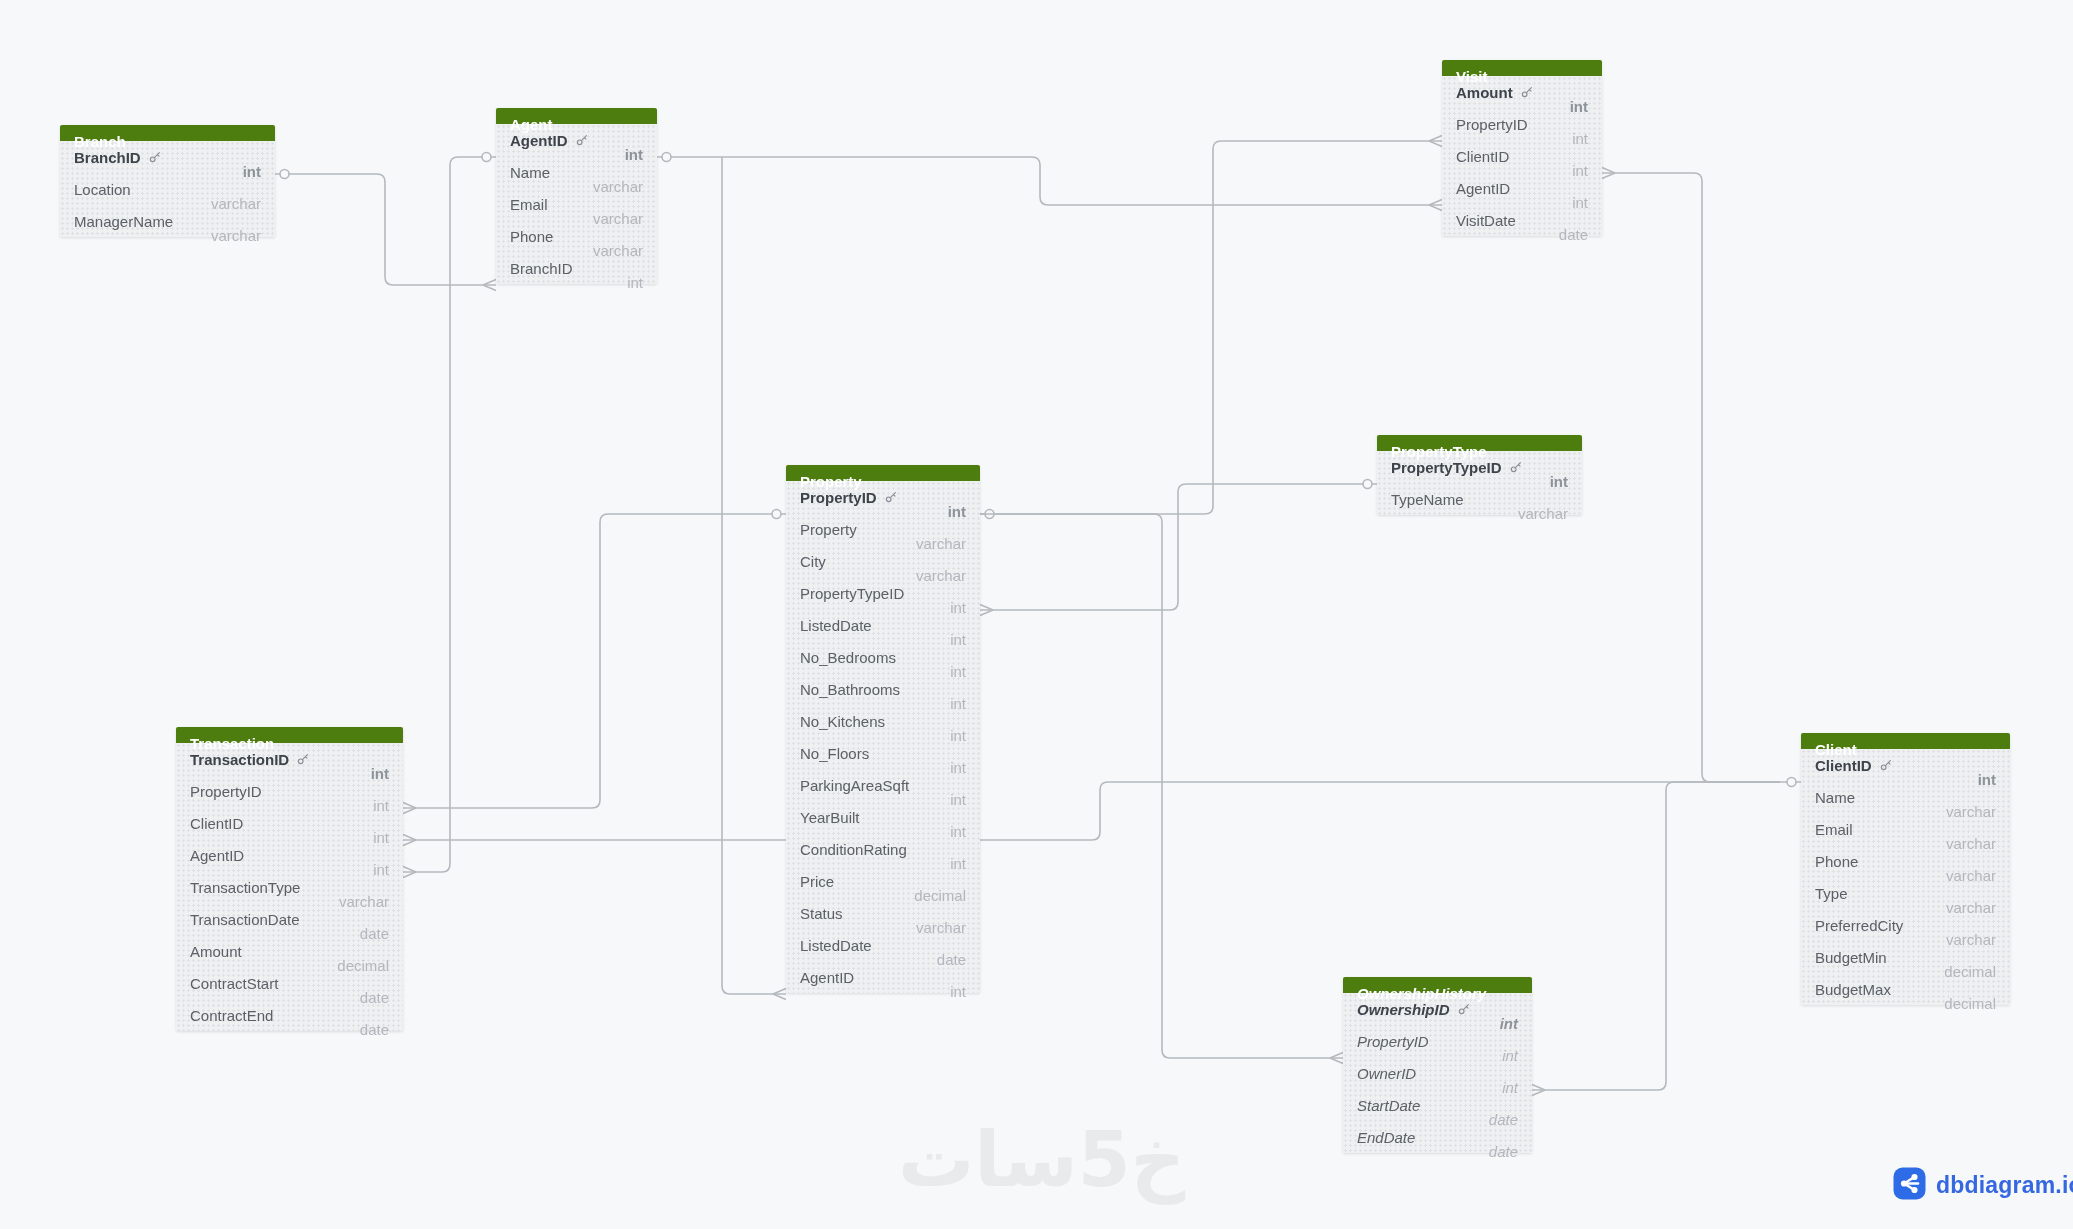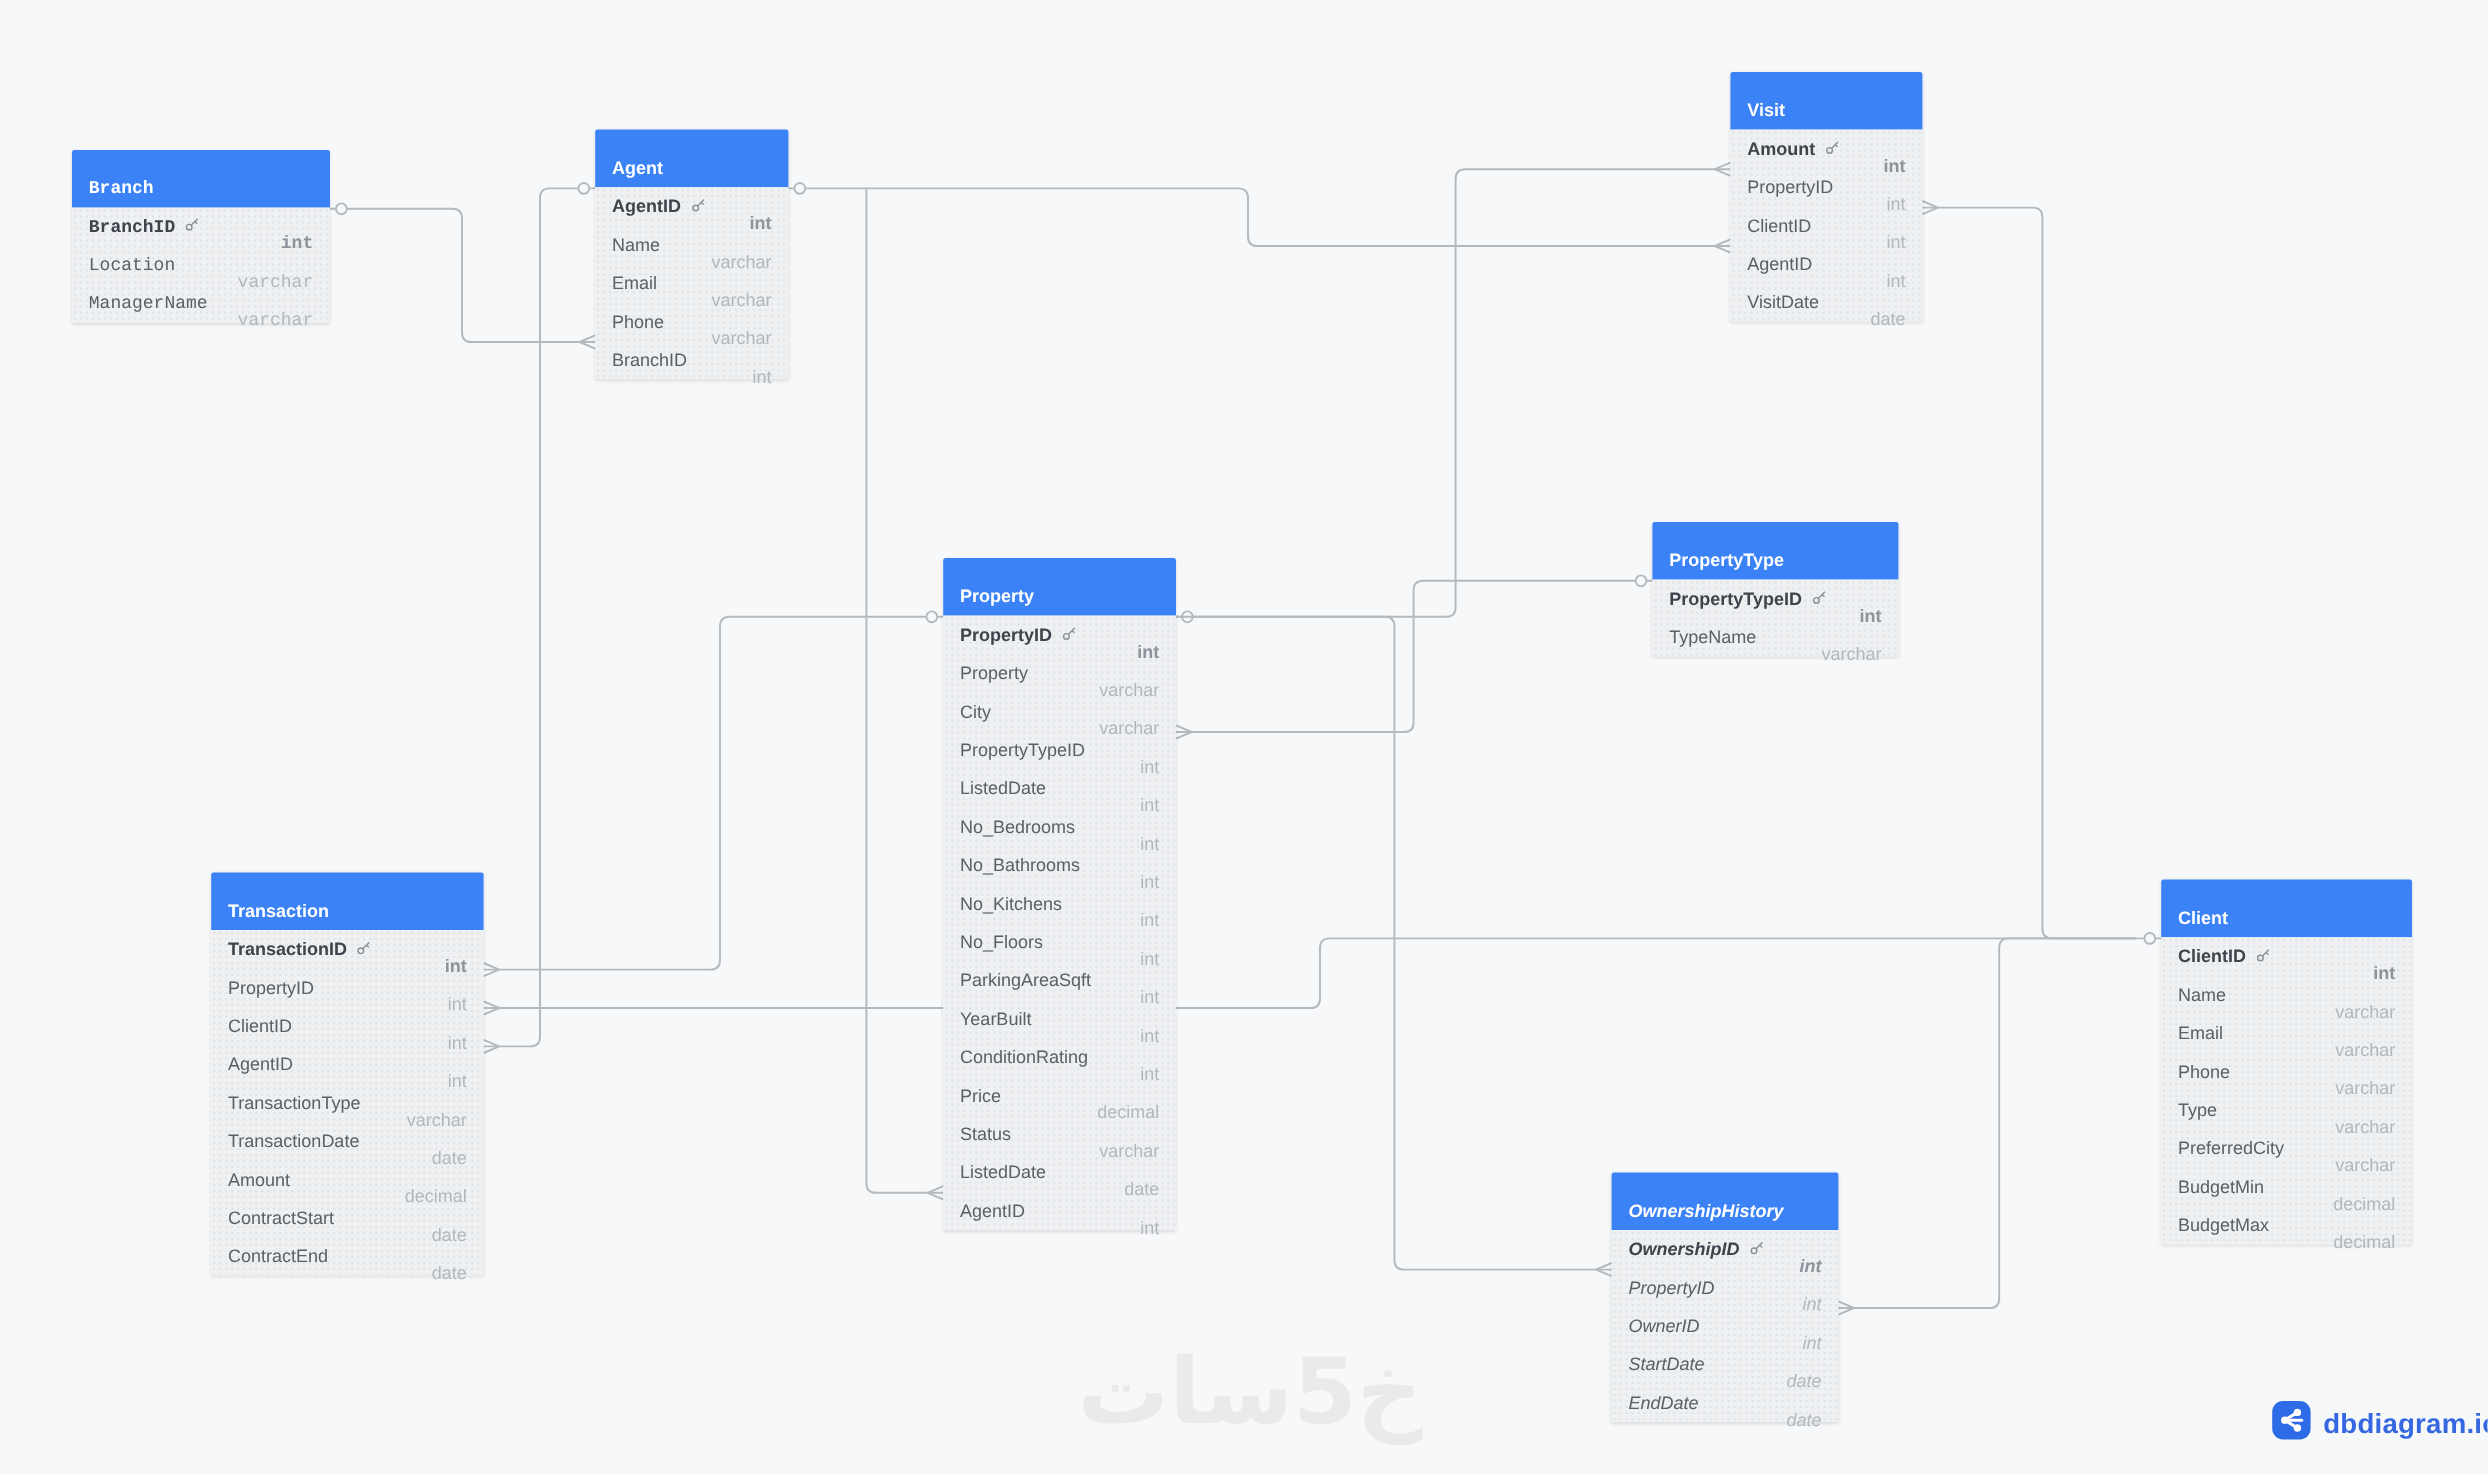--- a/index.html
+++ b/index.html
@@ -13,22 +13,22 @@
   #tables{position:absolute;left:0;top:0;width:100%;height:100%;z-index:2;}
 
   .tbl{
     position:absolute;
     border-radius:2px;
     box-shadow:0 1px 3px rgba(50,60,70,.15);
     font-size:15px;
   }
   .tbl-header{
     height:16px;line-height:33px;
-    background:#3b82f6;color:#ffffff;
-    font-weight:700;padding:16px 14px;
+    background:#4d7c0f;color:#ffffff;
+    font-weight:700;padding:0 14px;
     border-radius:2px 2px 0 0;
     white-space:nowrap;cursor:move;
   }
   .tbl-body{
     background-color:#eef0f2;
     background-image:radial-gradient(#dfe2e5 1px,transparent 1.3px);
     background-size:5px 5px;
     border-radius:0 0 2px 2px;
   }
   .frow{
@@ -124,21 +124,21 @@
       <g>
         <path d="M 1615 173 L 1602 178.5 M 1615 173 L 1602 167.5" fill="none" stroke="#b4b9bf" stroke-width="1.6"></path>
       </g>
       <path d="M 1532 1090 L 1658 1090 Q 1666 1090 1666 1082 L 1666 790 Q 1666 782 1674 782 L 1780 782" fill="none" stroke="#b4b9bf" stroke-width="1.6"></path>
       <g>
         <path d="M 1545 1090 L 1532 1095.5 M 1545 1090 L 1532 1084.5" fill="none" stroke="#b4b9bf" stroke-width="1.6"></path>
       </g>
     </svg>
 
   <div id="tables">
-      <div class="tbl" style="left: 60px; top: 125px; width: 215px; font-family: Liberation Mono, monospace;">
+      <div class="tbl" style="left: 60px; top: 125px; width: 215px;">
         <div class="tbl-header">Branch</div>
         <div class="tbl-body">
           <div class="frow pk">
             <span class="fname">BranchID</span>
             <span><svg class="keyicon" width="14" height="14" viewBox="0 0 24 24">
                 <circle cx="8" cy="16" r="4" fill="none" stroke="#8a9098" stroke-width="2"></circle>
                 <path d="M11 13 L19.5 4.5 M16.2 7.8 l2.7 2.7" fill="none" stroke="#8a9098" stroke-width="2" stroke-linecap="round"></path>
               </svg></span>
             <span class="ftype">int</span>
           </div>

